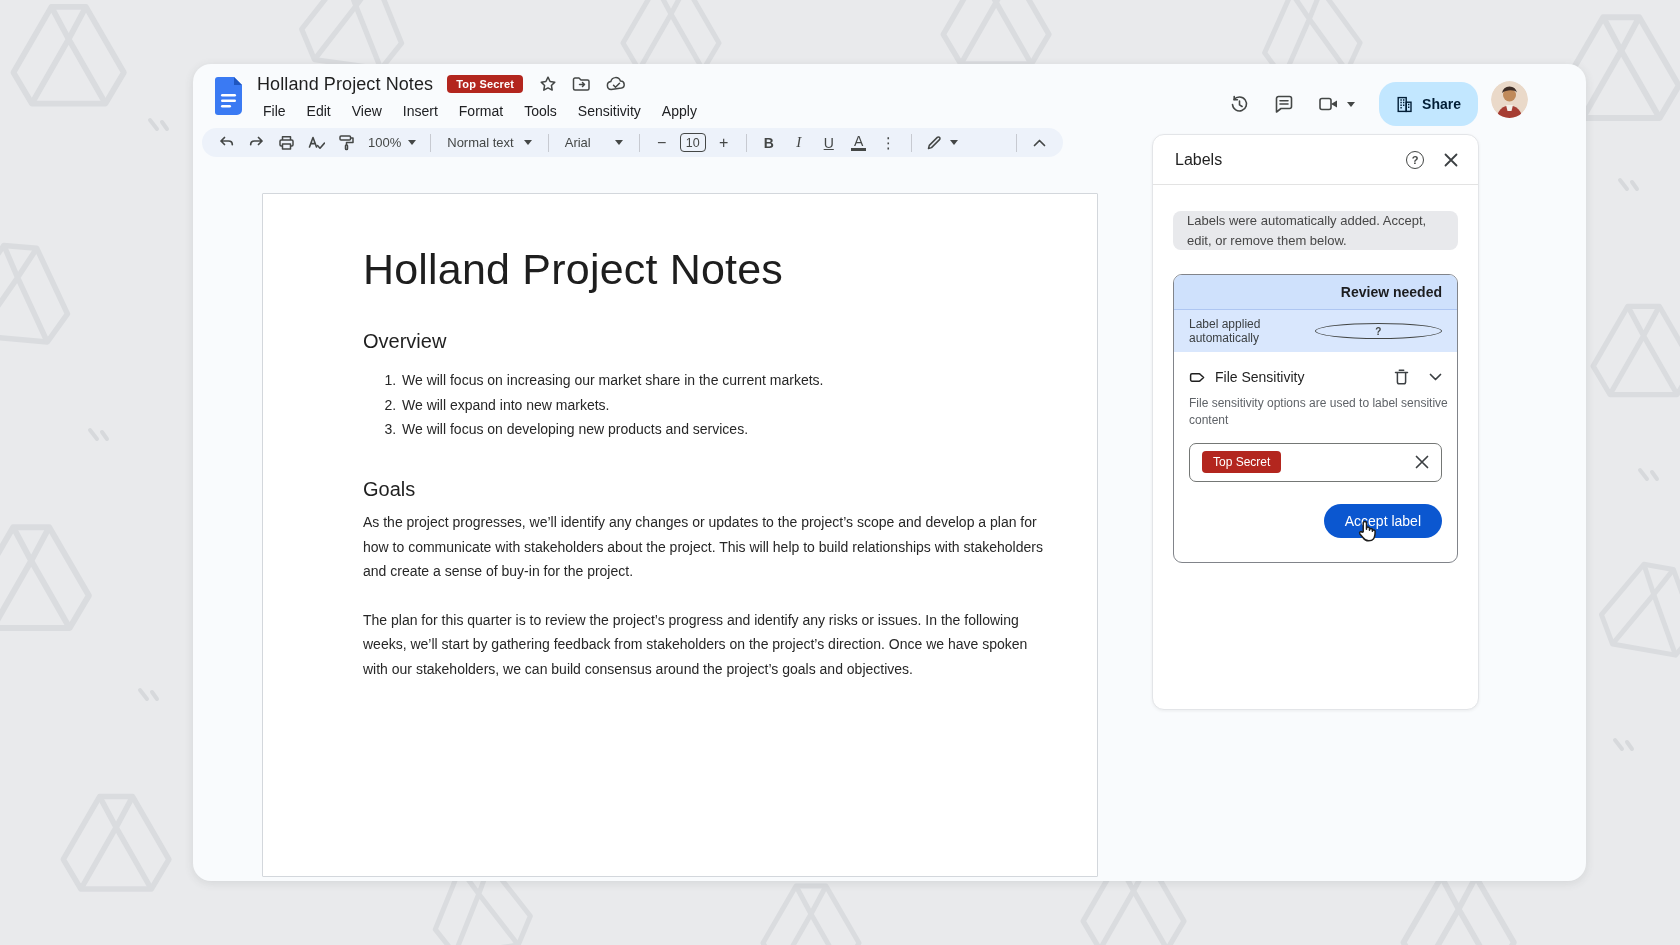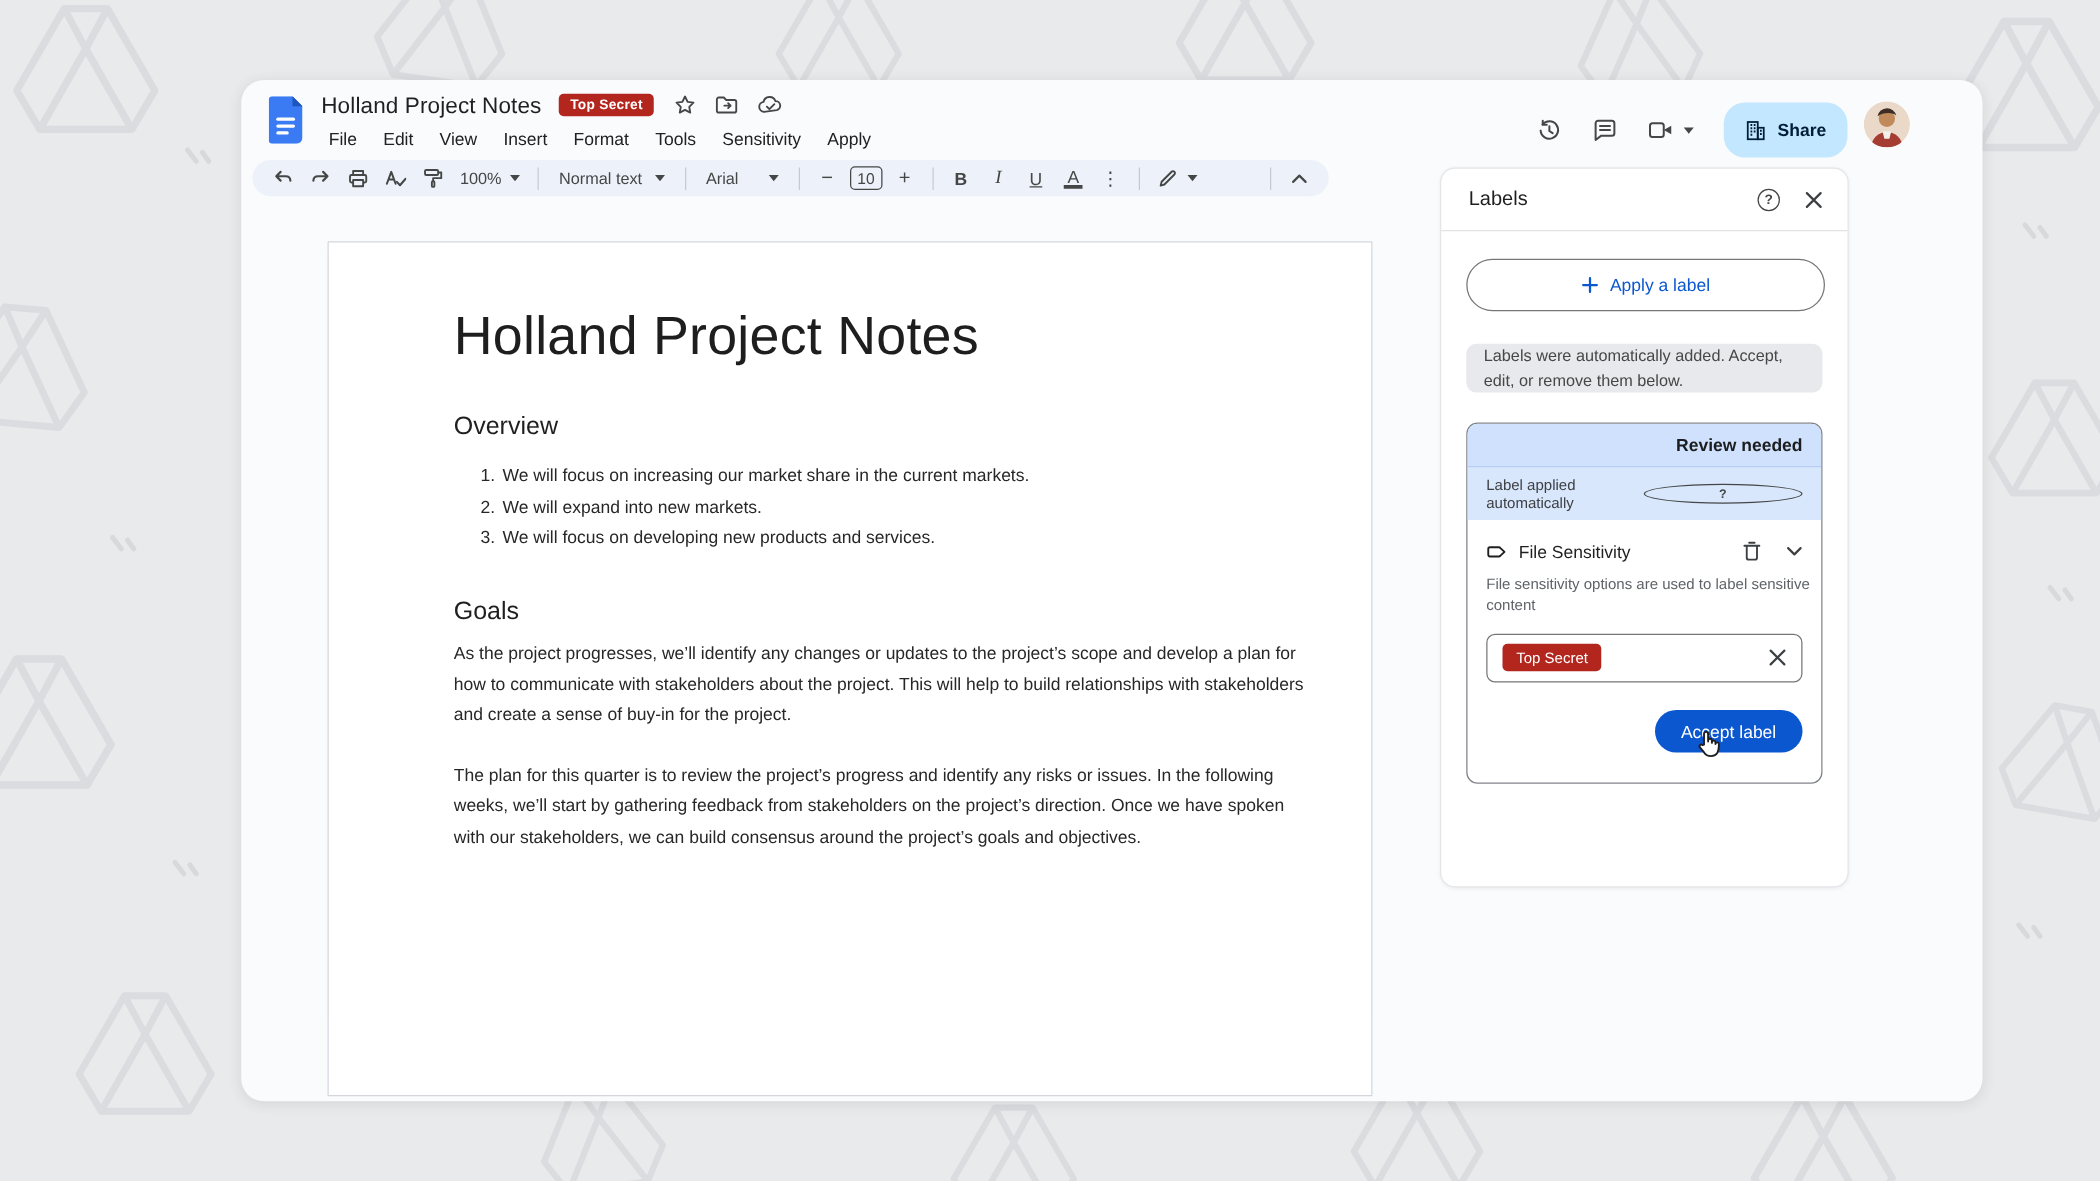--- a/index.html
+++ b/index.html
@@ -302,26 +302,20 @@
     <div class="panel-hdr">
       <span class="panel-title">Labels</span>
       <span class="panel-hdr-icons">
         <span class="help-circle">?</span>
         <svg width="14" height="14" viewBox="0 0 14 14" fill="none" stroke="#3c4043" stroke-width="1.8" stroke-linecap="round">
           <path d="M1.5 1.5 L12.5 12.5 M12.5 1.5 L1.5 12.5"></path>
         </svg>
       </span>
     </div>
 
-    <button class="apply-btn" style="width:287px;cursor:pointer;font-family:'Liberation Sans',sans-serif;">
-      <svg width="14" height="14" viewBox="0 0 14 14" fill="none" stroke="#0b57d0" stroke-width="1.8" stroke-linecap="round">
-        <path d="M7 1.5 v11 M1.5 7 h11"></path>
-      </svg>
-      <span>Apply a label</span>
-    </button>
 
     <div class="notice">Labels were automatically added. Accept, edit, or remove them below.</div>
 
     <div class="review-card">
       <div class="rc-header">Review needed</div>
       <div class="rc-status">
         <span>Label applied automatically</span>
         <span class="help-circle small">?</span>
       </div>
       <div class="rc-body">

